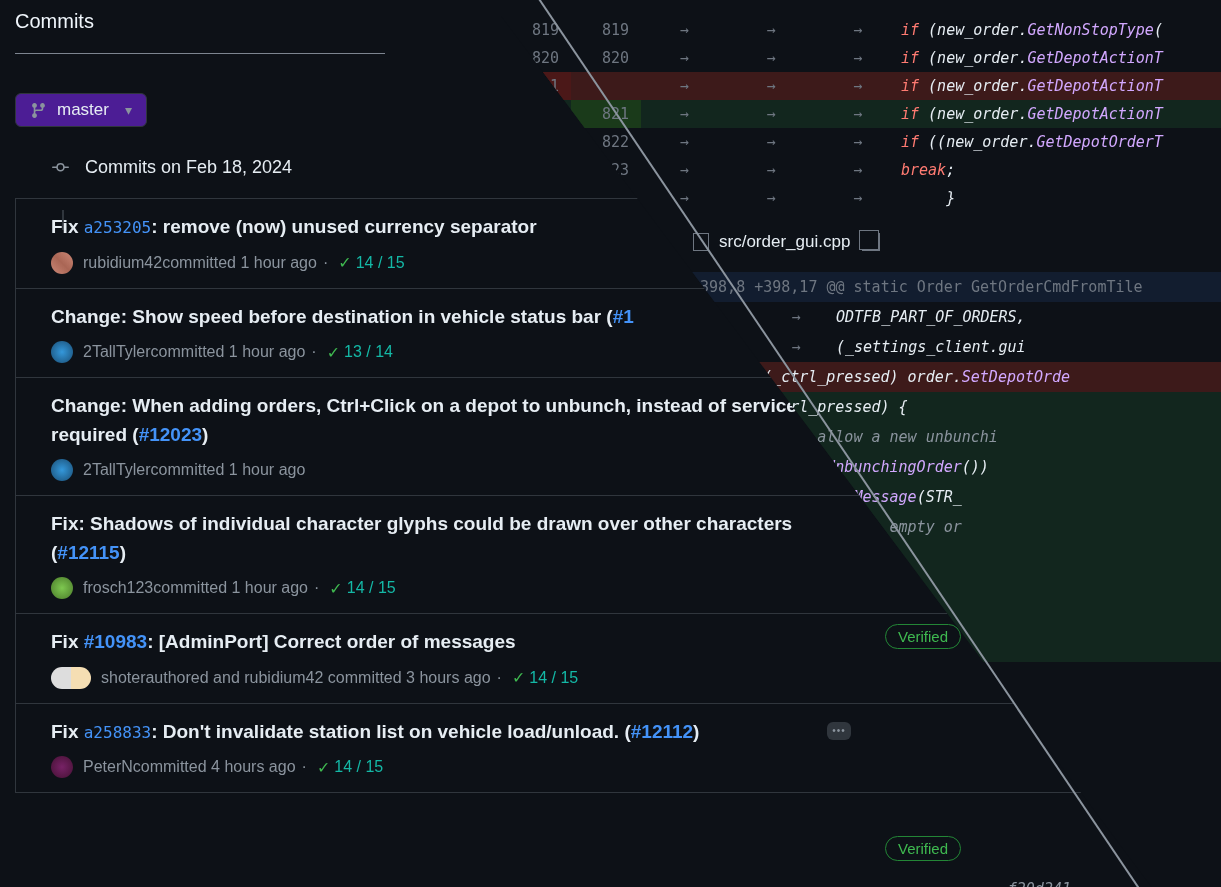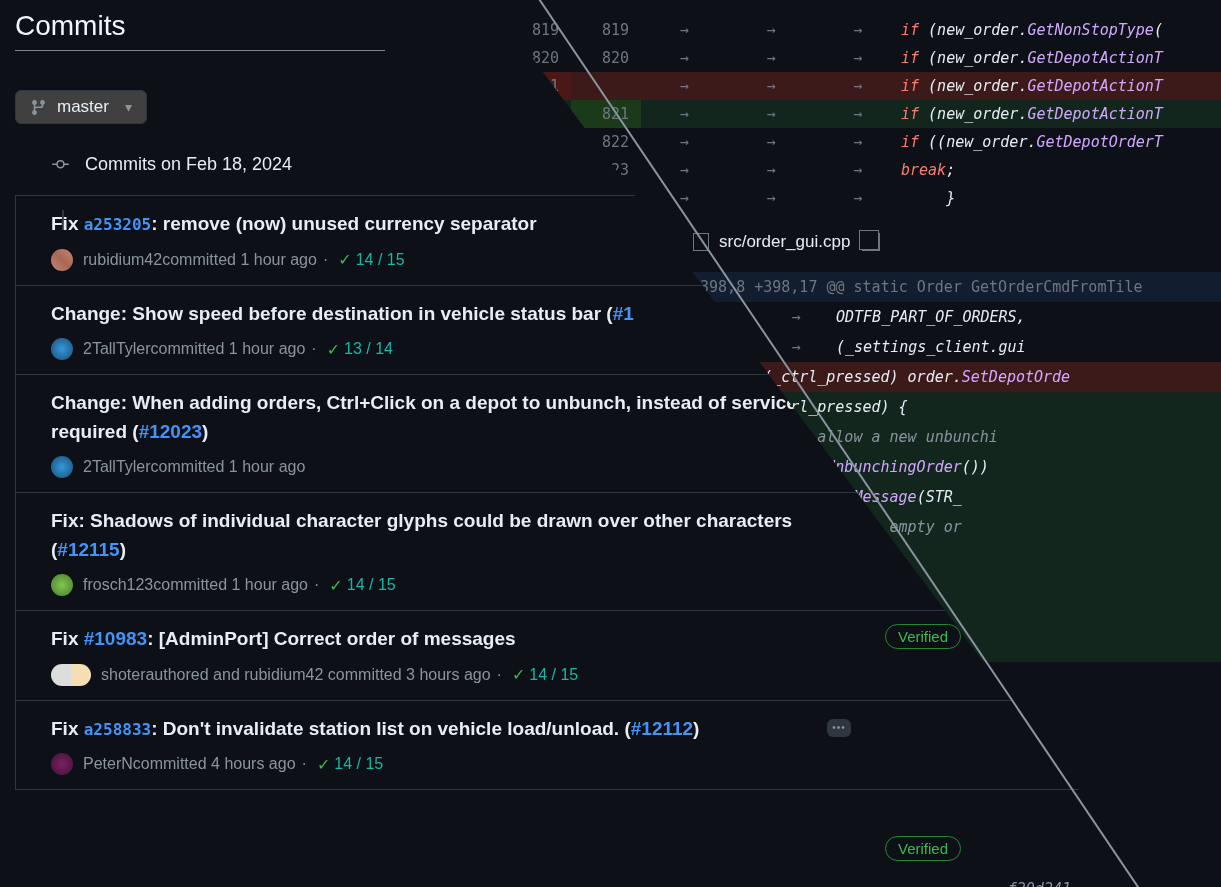--- a/index.html
+++ b/index.html
@@ -21,34 +21,34 @@
   top: 0;
   width: 100%;
   height: 100%;
 }
 
 .commits-header {
   padding: 10px 15px 15px 15px;
 }
 
 .commits-title {
-  font-size: 28px;
+  font-size: 20px;
   font-weight: 500;
   color: #f0f6fc;
   border-bottom: 1px solid #7d8590;
-  padding-bottom: 8px;
+  padding-bottom: 20px;
   display: inline-block;
   width: 370px;
 }
 
 .branch-selector {
   margin: 24px 15px 0 15px;
   display: inline-flex;
   align-items: center;
-  background: #404040;
+  background: #4c1d95;
   border: 1px solid #30363d;
   border-radius: 6px;
   padding: 6px 14px;
   cursor: pointer;
 }
 .branch-selector svg { margin-right: 10px; fill: #8b949e; }
 .branch-name { color: #e6edf3; font-size: 17px; font-weight: 500; }
 .branch-selector .caret { margin-left: 16px; color: #8b949e; }
 
 .timeline-header {
@@ -81,21 +81,21 @@
 }
 
 .commit-title {
   font-size: 19px;
   font-weight: 700;
   color: #e6edf3;
   line-height: 1.5;
   max-width: 790px;
 }
 .commit-title .link { color: #4493f8; font-weight: 700; }
-.commit-title .hash { color: #4493f8; font-family: ui-monospace, SFMono-Regular, Menlo, Consolas, monospace; font-size: 16px; font-weight: 700; }
+.commit-title .hash { color: #4493f8; font-family: ui-monospace, SFMono-Regular, Menlo, Consolas, monospace; font-size: 16px; font-weight: 400; }
 
 .commit-meta {
   display: flex;
   align-items: center;
   margin-top: 10px;
   color: #8b949e;
   font-size: 16px;
 }
 .avatar {
   width: 22px;

